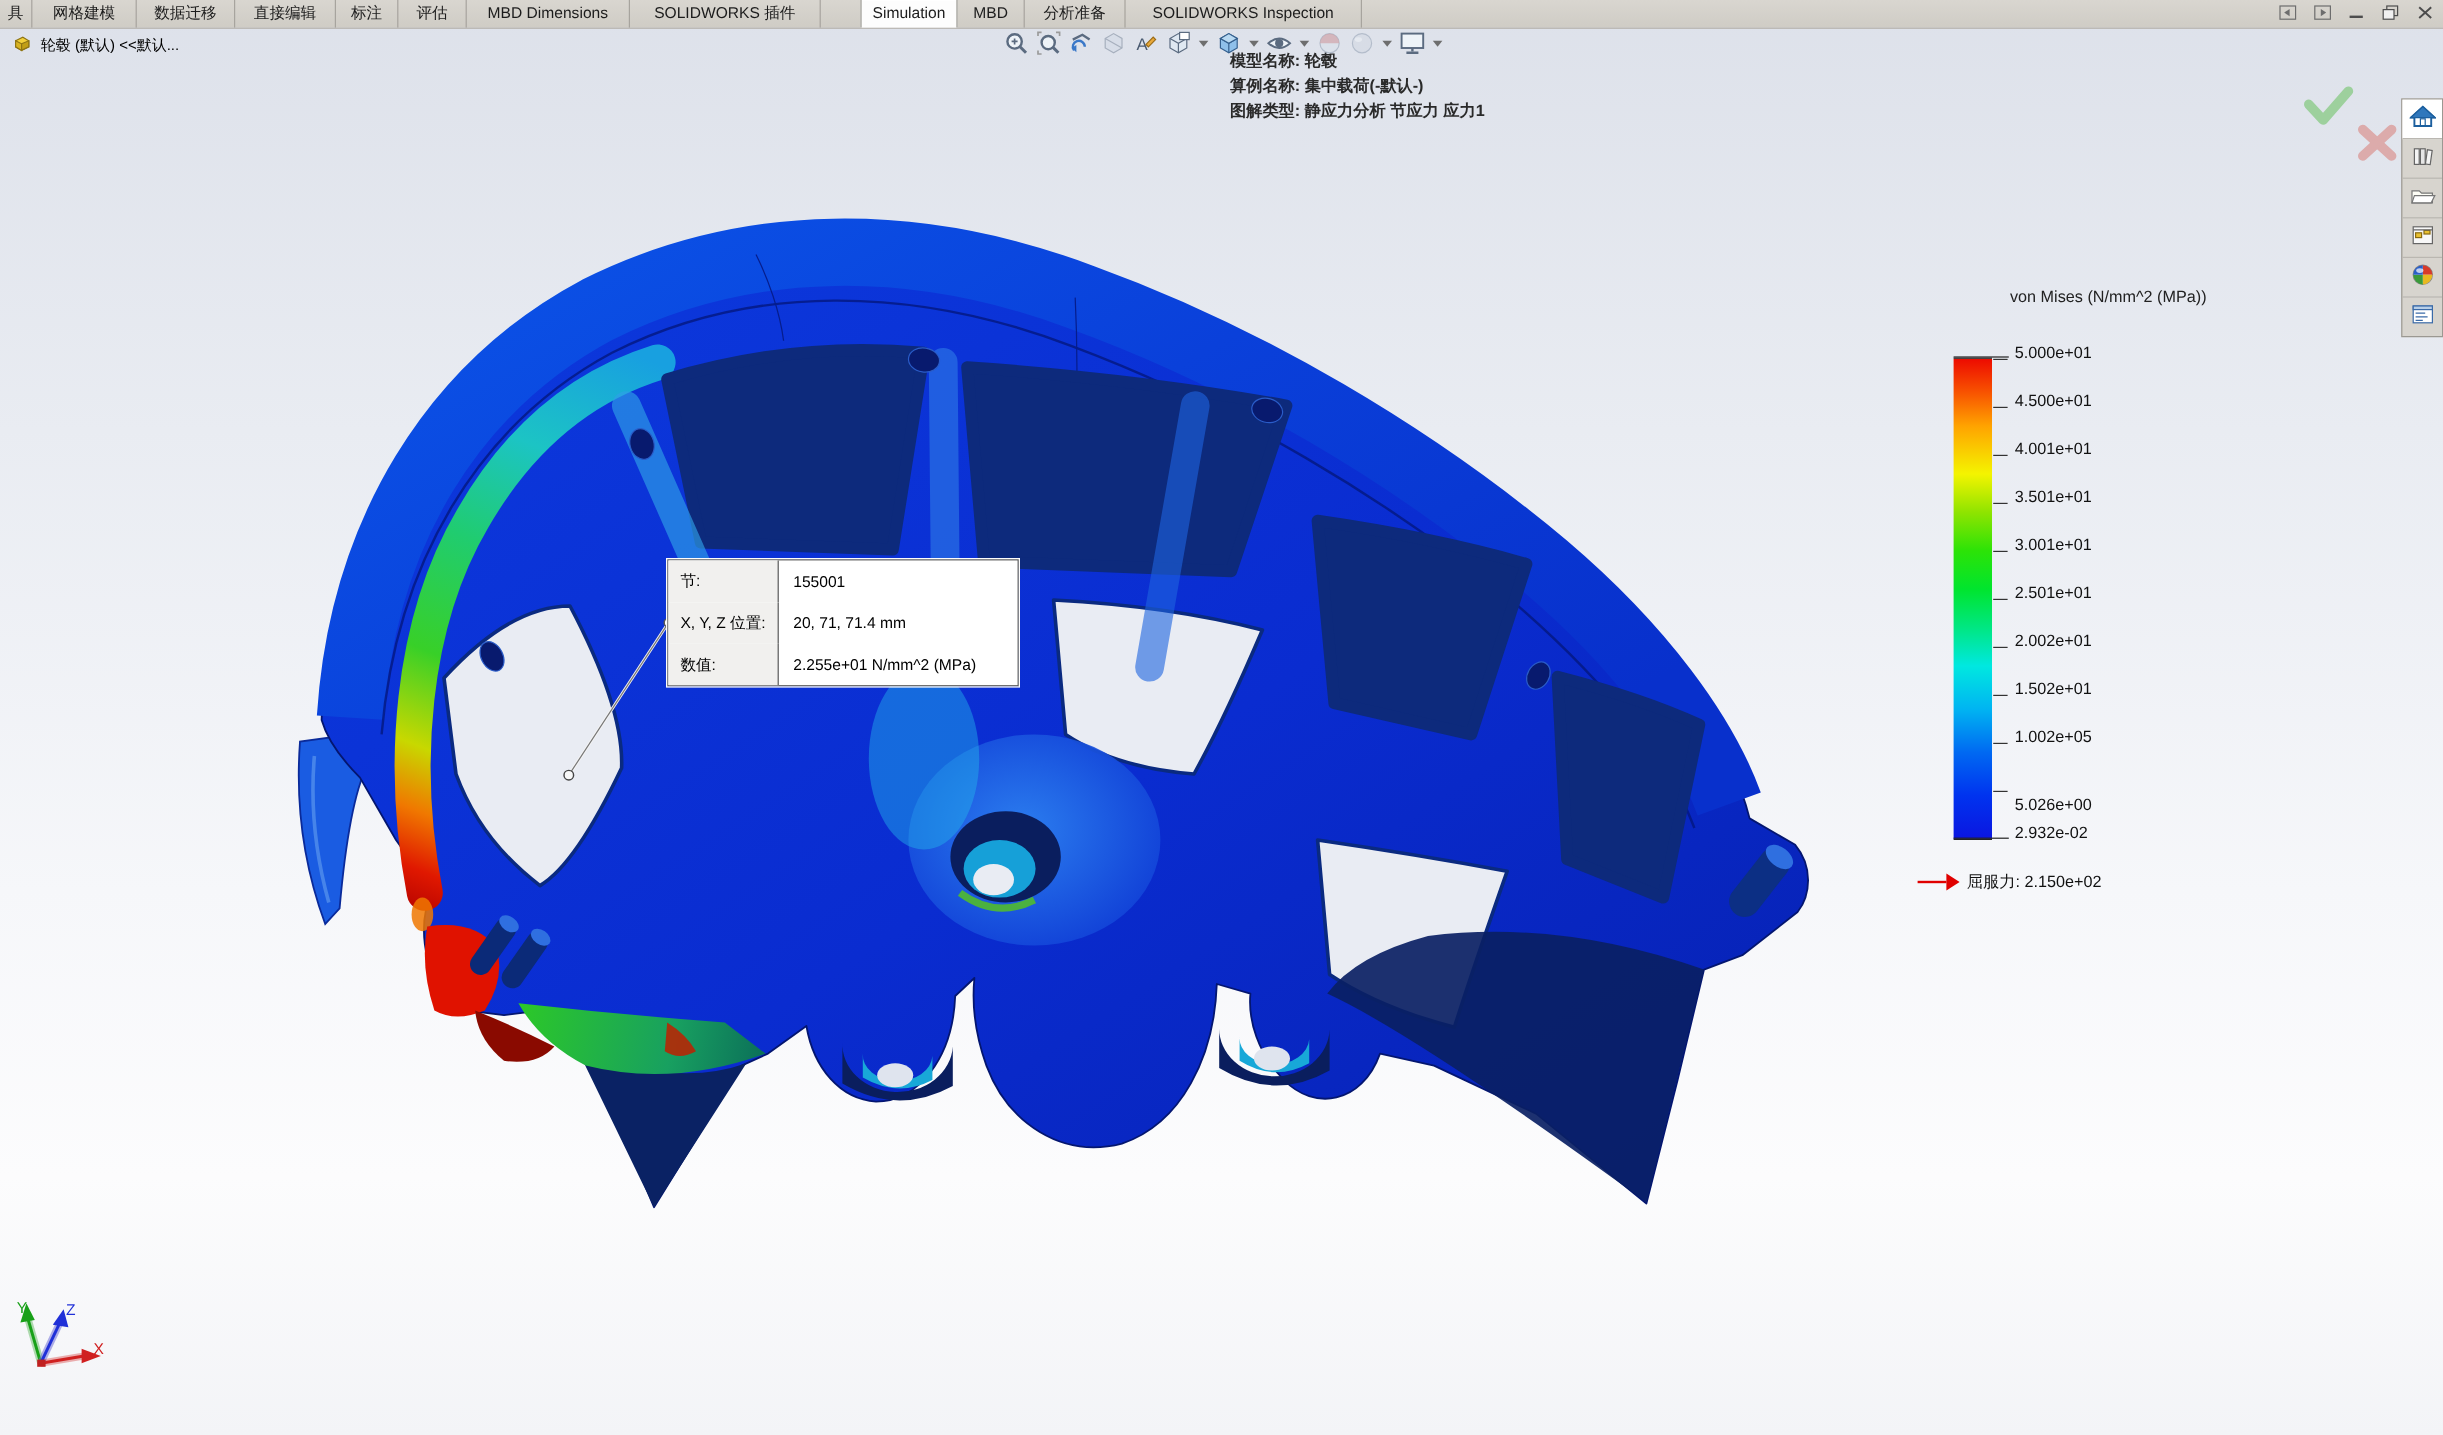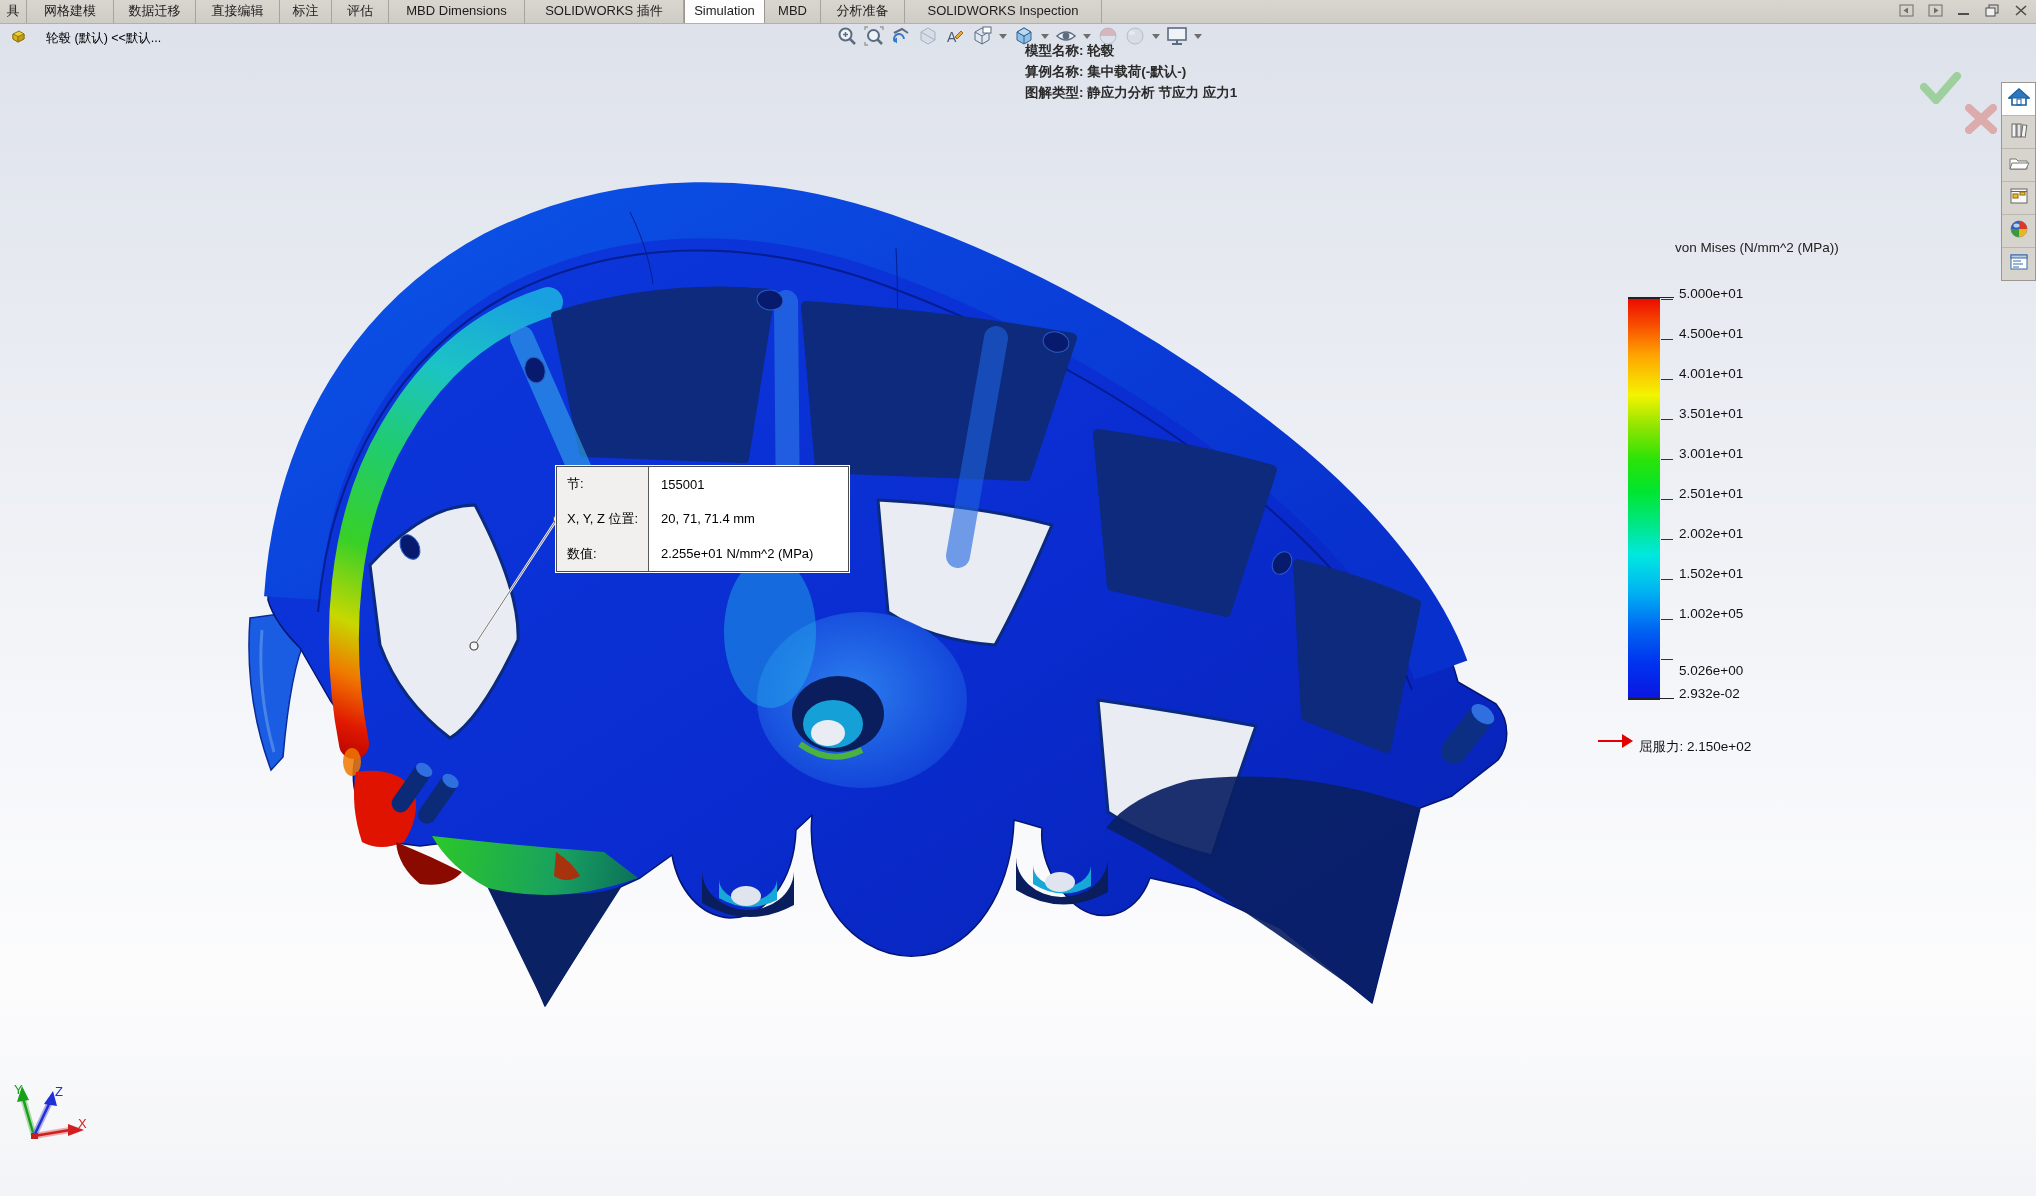--- a/index.html
+++ b/index.html
@@ -15,25 +15,26 @@
     border-bottom:1px solid #b3b0aa;display:flex;align-items:stretch;z-index:30;
   }
   .tab{
     font-size:13px;color:#1c1c1c;line-height:22px;text-align:center;
     border-right:1px solid #a7a49e;box-sizing:border-box;white-space:nowrap;overflow:hidden;
     padding:0 6px;background:transparent;cursor:default;
   }
   .tab.active{
     background:#fdfdfd;border-right:1px solid #9b9892;border-left:1px solid #9b9892;
     box-shadow:inset 0 1px 0 #fff;
+    margin-left:33px;
   }
   .winctrl{position:absolute;right:8px;top:4px;display:flex;gap:14px;align-items:center;z-index:31;}
   .winctrl svg{display:block;}
   
-  .ftree{position:absolute;left:10px;top:28px;display:flex;gap:19px;align-items:center;z-index:20;}
+  .ftree{position:absolute;left:10px;top:28px;display:flex;gap:7px;align-items:center;z-index:20;}
   .ftree .lbl{font-size:12.5px;color:#000;}
   
   .hud{position:absolute;left:836px;top:24px;height:24px;display:flex;align-items:center;gap:5px;z-index:25;}
   .hud .ic{width:22px;height:22px;display:flex;align-items:center;justify-content:center;}
   .hud .ic.dis{opacity:.42;}
   .caret{width:0;height:0;border-left:4px solid transparent;border-right:4px solid transparent;border-top:5px solid #6e6e6e;margin:0 1px;}
   
   .plothdr{position:absolute;left:1025px;top:40px;z-index:22;}
   .plothdr div{font-size:13.5px;color:#2a2a2a;line-height:21px;white-space:nowrap;font-weight:bold;}
   
@@ -42,21 +43,21 @@
     position:absolute;left:1628px;top:298px;width:32px;height:400px;z-index:12;
     border-top:1px solid #222;border-bottom:1px solid #222;
     background:linear-gradient(180deg,#ed0b00 0%,#f85300 7%,#ffa300 14%,#f4f400 24%,#8fe400 32%,#2ce307 40%,#00e52e 48%,#00e78d 57%,#00e8e0 64%,#00b4f2 73%,#0069f2 82%,#0033ef 91%,#0b16e0 100%);
   }
   .cap{position:absolute;left:1628px;width:46px;height:1px;background:#222;z-index:12;}
   .ticklbl{position:absolute;left:1679px;font-size:13.5px;color:#111;white-space:nowrap;z-index:12;}
   .tickmark{position:absolute;left:1661px;width:12px;height:1px;background:#333;z-index:12;}
   .yield{position:absolute;left:1598px;top:726px;display:flex;align-items:center;z-index:12;}
   .yield .shaft{width:24px;height:2px;background:#e00000;}
   .yield .head{width:0;height:0;border-top:7px solid transparent;border-bottom:7px solid transparent;border-left:11px solid #e00000;}
-  .yield .txt{font-size:13.5px;color:#111;margin-left:6px;white-space:nowrap;margin-top:12px;}
+  .yield .txt{font-size:13.5px;color:#111;margin-left:6px;white-space:nowrap;}
   
   .callout{
     position:absolute;left:556px;top:466px;width:293px;height:106px;z-index:15;
     background:#fff;border:1.5px solid #4c4c4c;outline:1px solid #fdfdfd;box-sizing:border-box;
     display:grid;grid-template-columns:92px 1fr;grid-template-rows:repeat(3,1fr);
   }
   .callout .lcell{background:#f1f0ee;border-right:1px solid #5a5a5a;display:flex;align-items:center;padding-left:10px;font-size:13px;color:#000;white-space:nowrap;overflow:visible;z-index:2;}
   .callout .vcell{display:flex;align-items:center;padding-left:12px;font-size:13px;color:#000;white-space:nowrap;}
   
   .taskpane{

